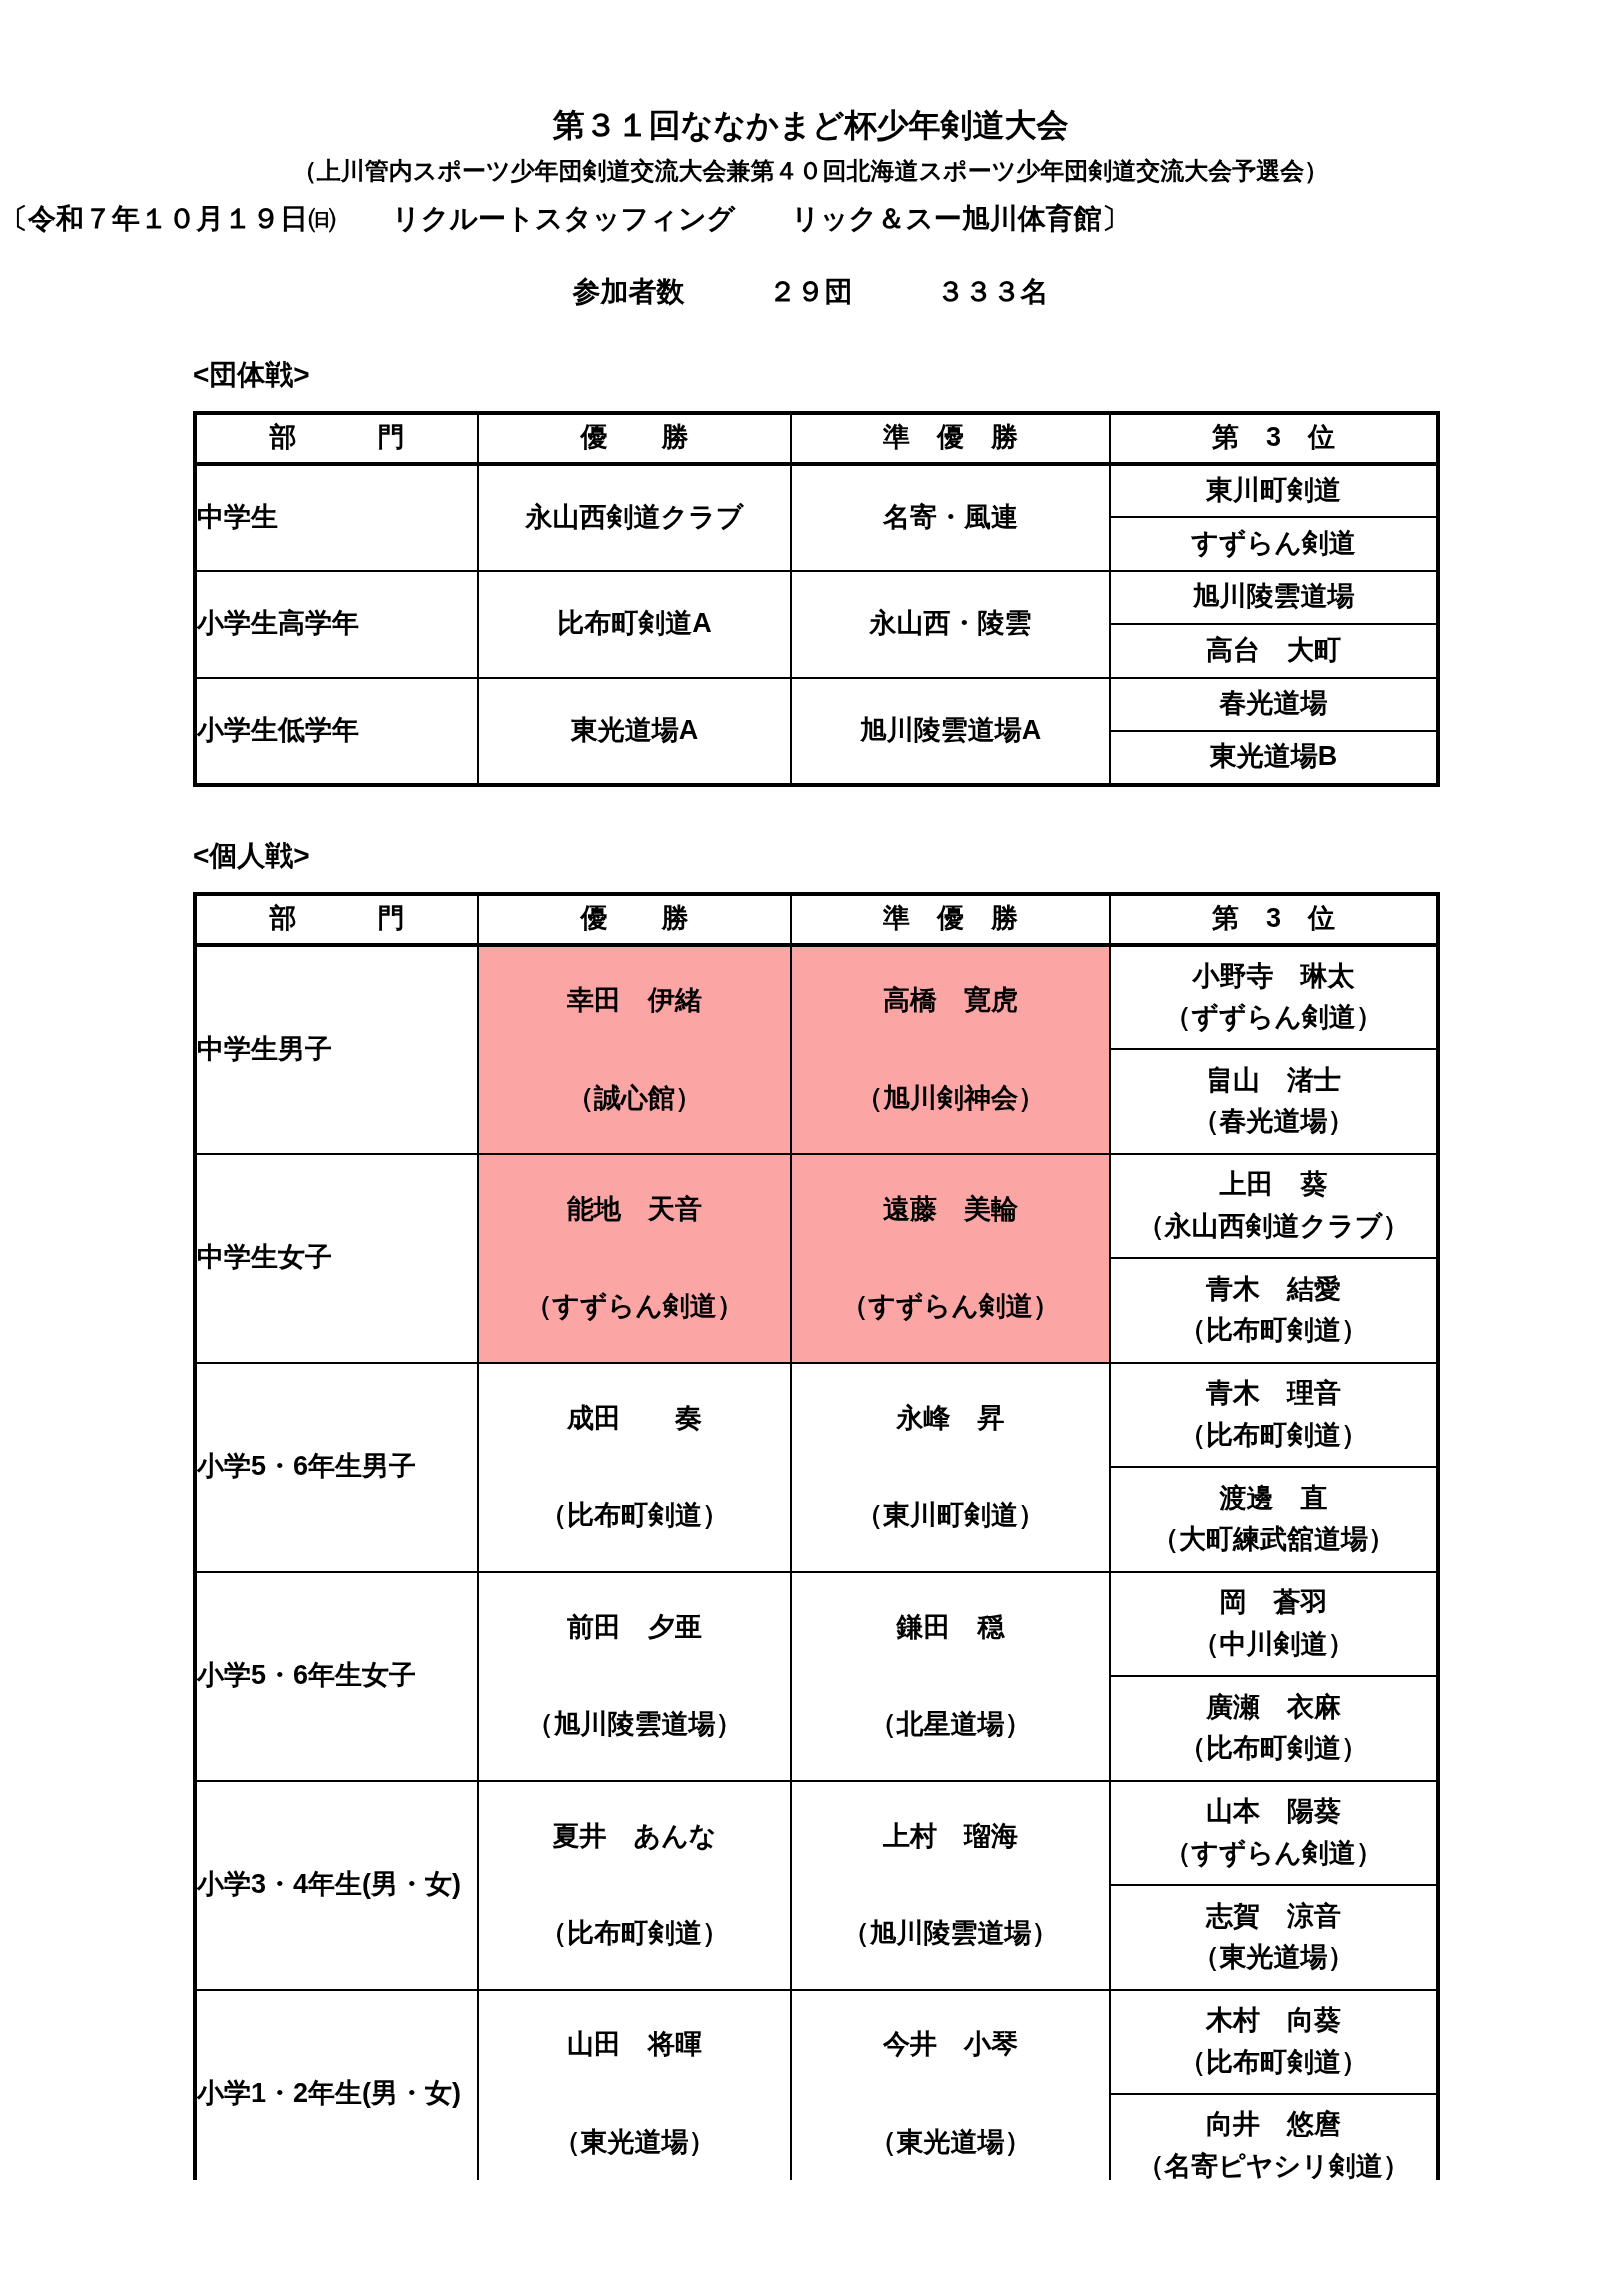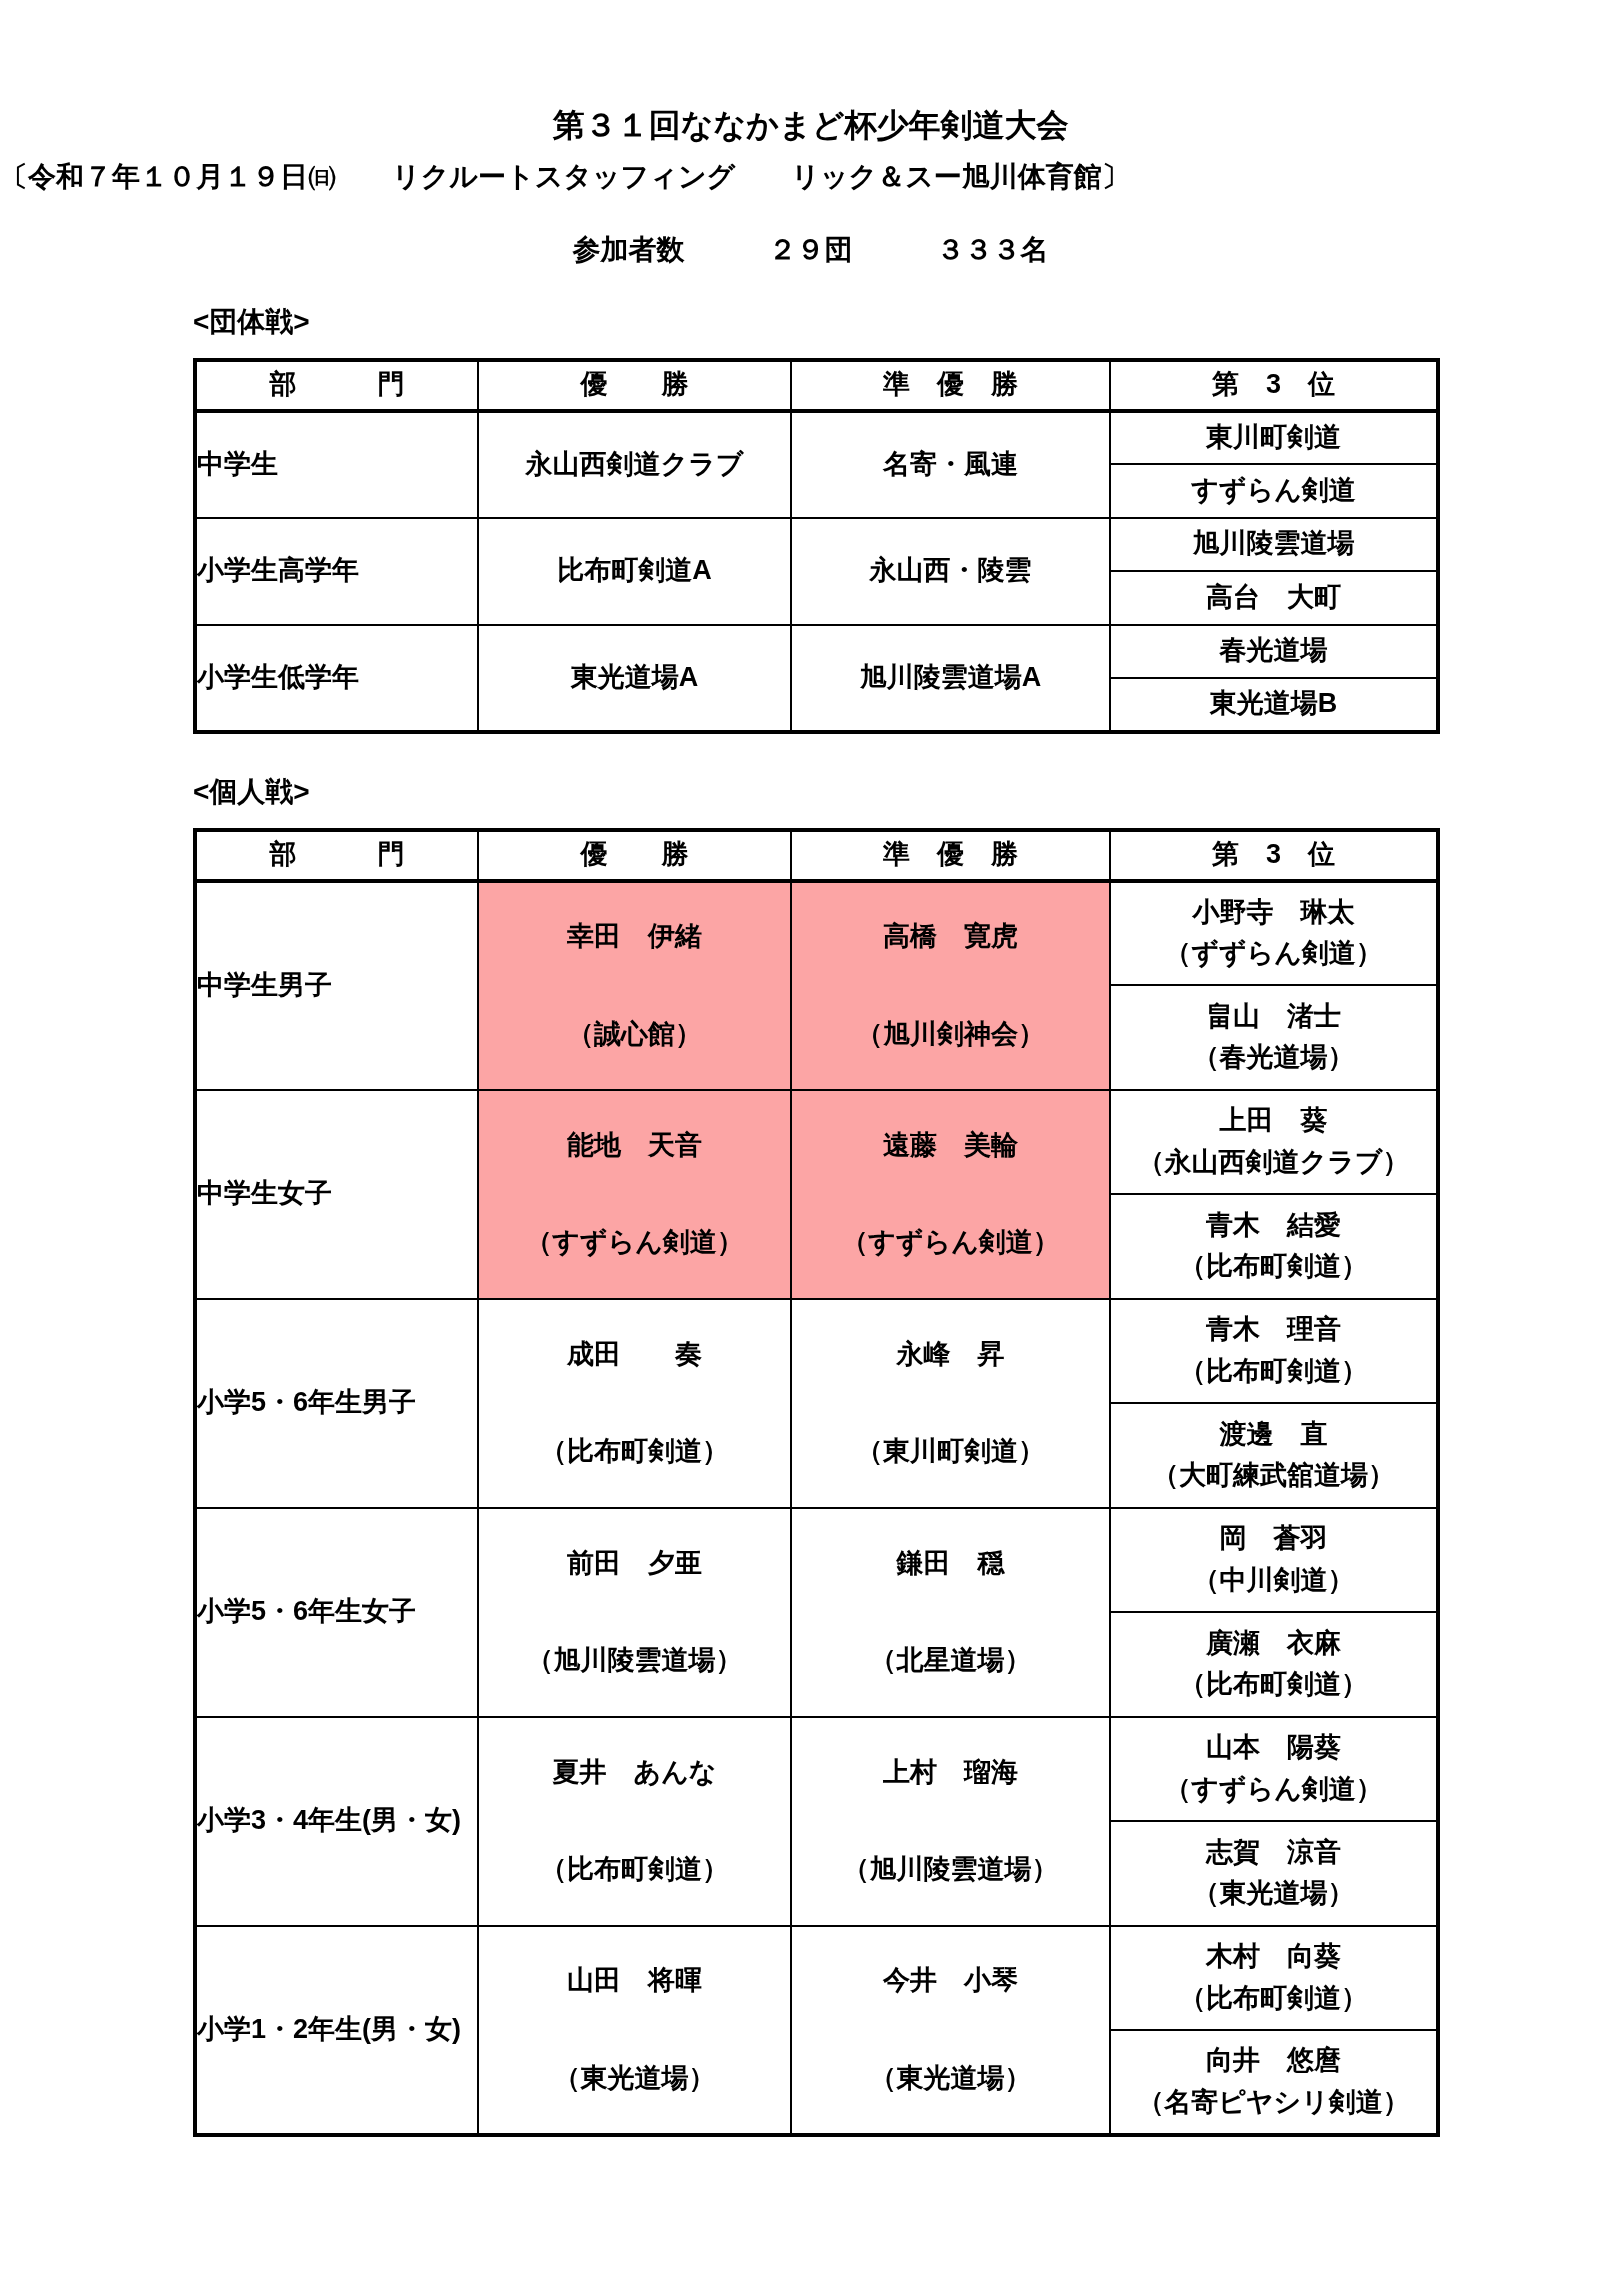--- a/index.html
+++ b/index.html
@@ -31,21 +31,21 @@
     font-size: 28px;
     line-height: 1;
   }
   .doc-participants {
     margin-top: 45px;
     text-align: center;
     font-size: 28px;
     line-height: 1;
   }
   .section-label {
-    margin-top: 44px;
+    margin-top: 55px;
     margin-left: 193px;
     font-size: 28px;
     line-height: 1;
   }
   table.results {
     margin-left: 193px;
     margin-top: 22px;
     width: 1243px;
     border-collapse: collapse;
     table-layout: fixed;
@@ -87,20 +87,21 @@
   tr.t1-b     { height: 54px; }
   tr.t2-a     { height: 104px; }
   tr.t2-b     { height: 105px; }
 </style>
 </head>
 <body>
 
 <div class="page">
 
   <div class="doc-title">第３１回ななかまど杯少年剣道大会</div>
+  <div class="doc-subtitle">（上川管内スポーツ少年団剣道交流大会兼第４０回北海道スポーツ少年団剣道交流大会予選会）</div>
   <div class="doc-event">〔令和７年１０月１９日㈰　　リクルートスタッフィング　　リック＆スー旭川体育館〕</div>
   <div class="doc-participants">参加者数　　　２９団　　　３３３名</div>
 
   <div class="section-label">&lt;団体戦&gt;</div>
 
   <table class="results">
     <colgroup>
       <col style="width:283px">
         <col style="width:313px">
         <col style="width:319px">

